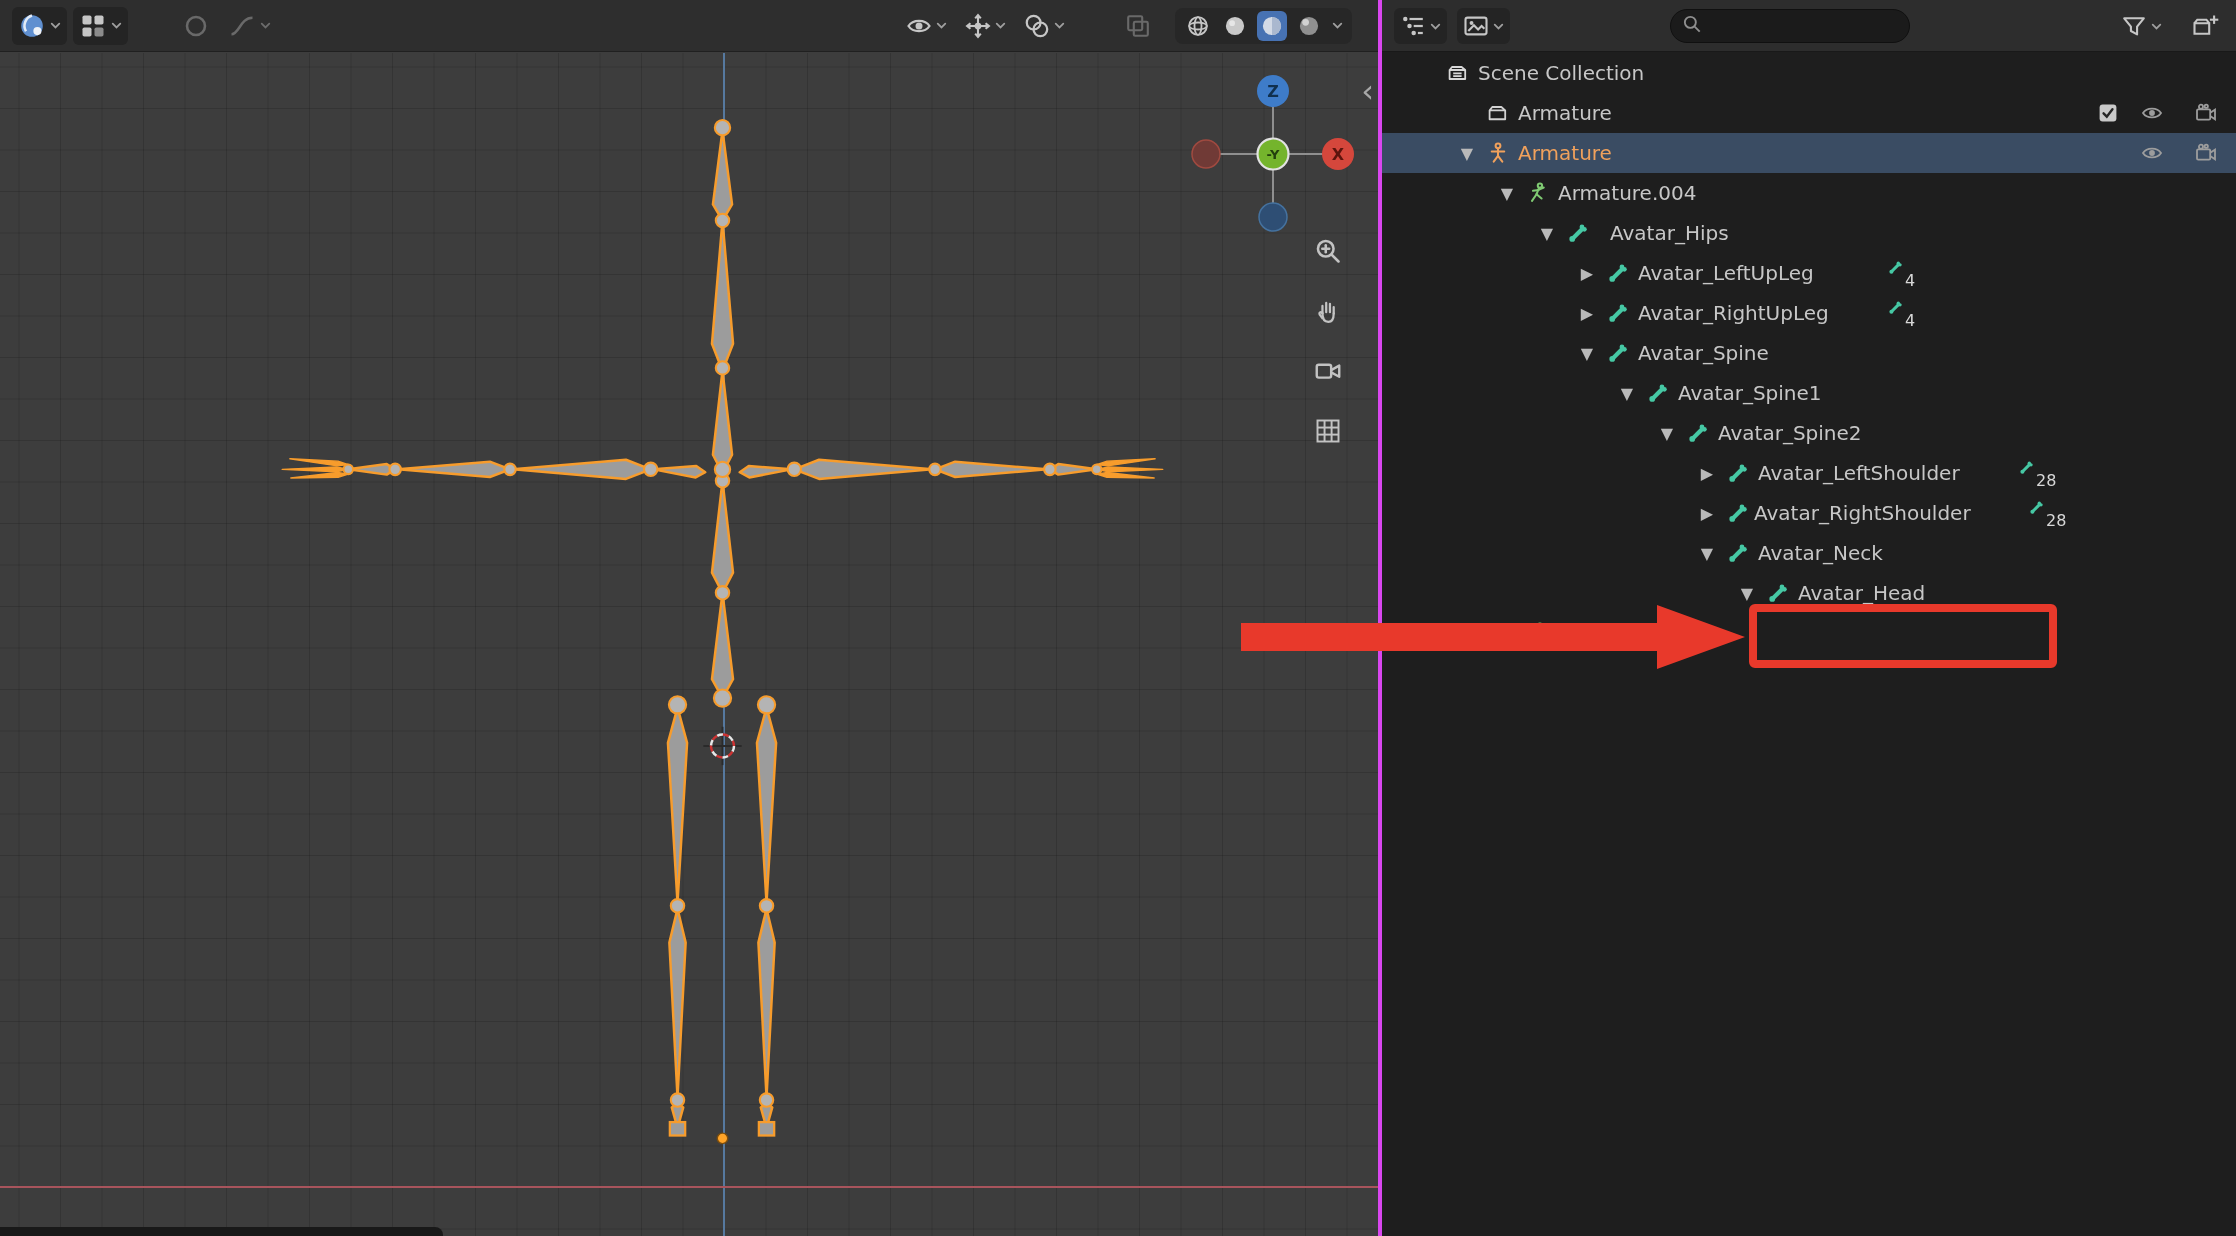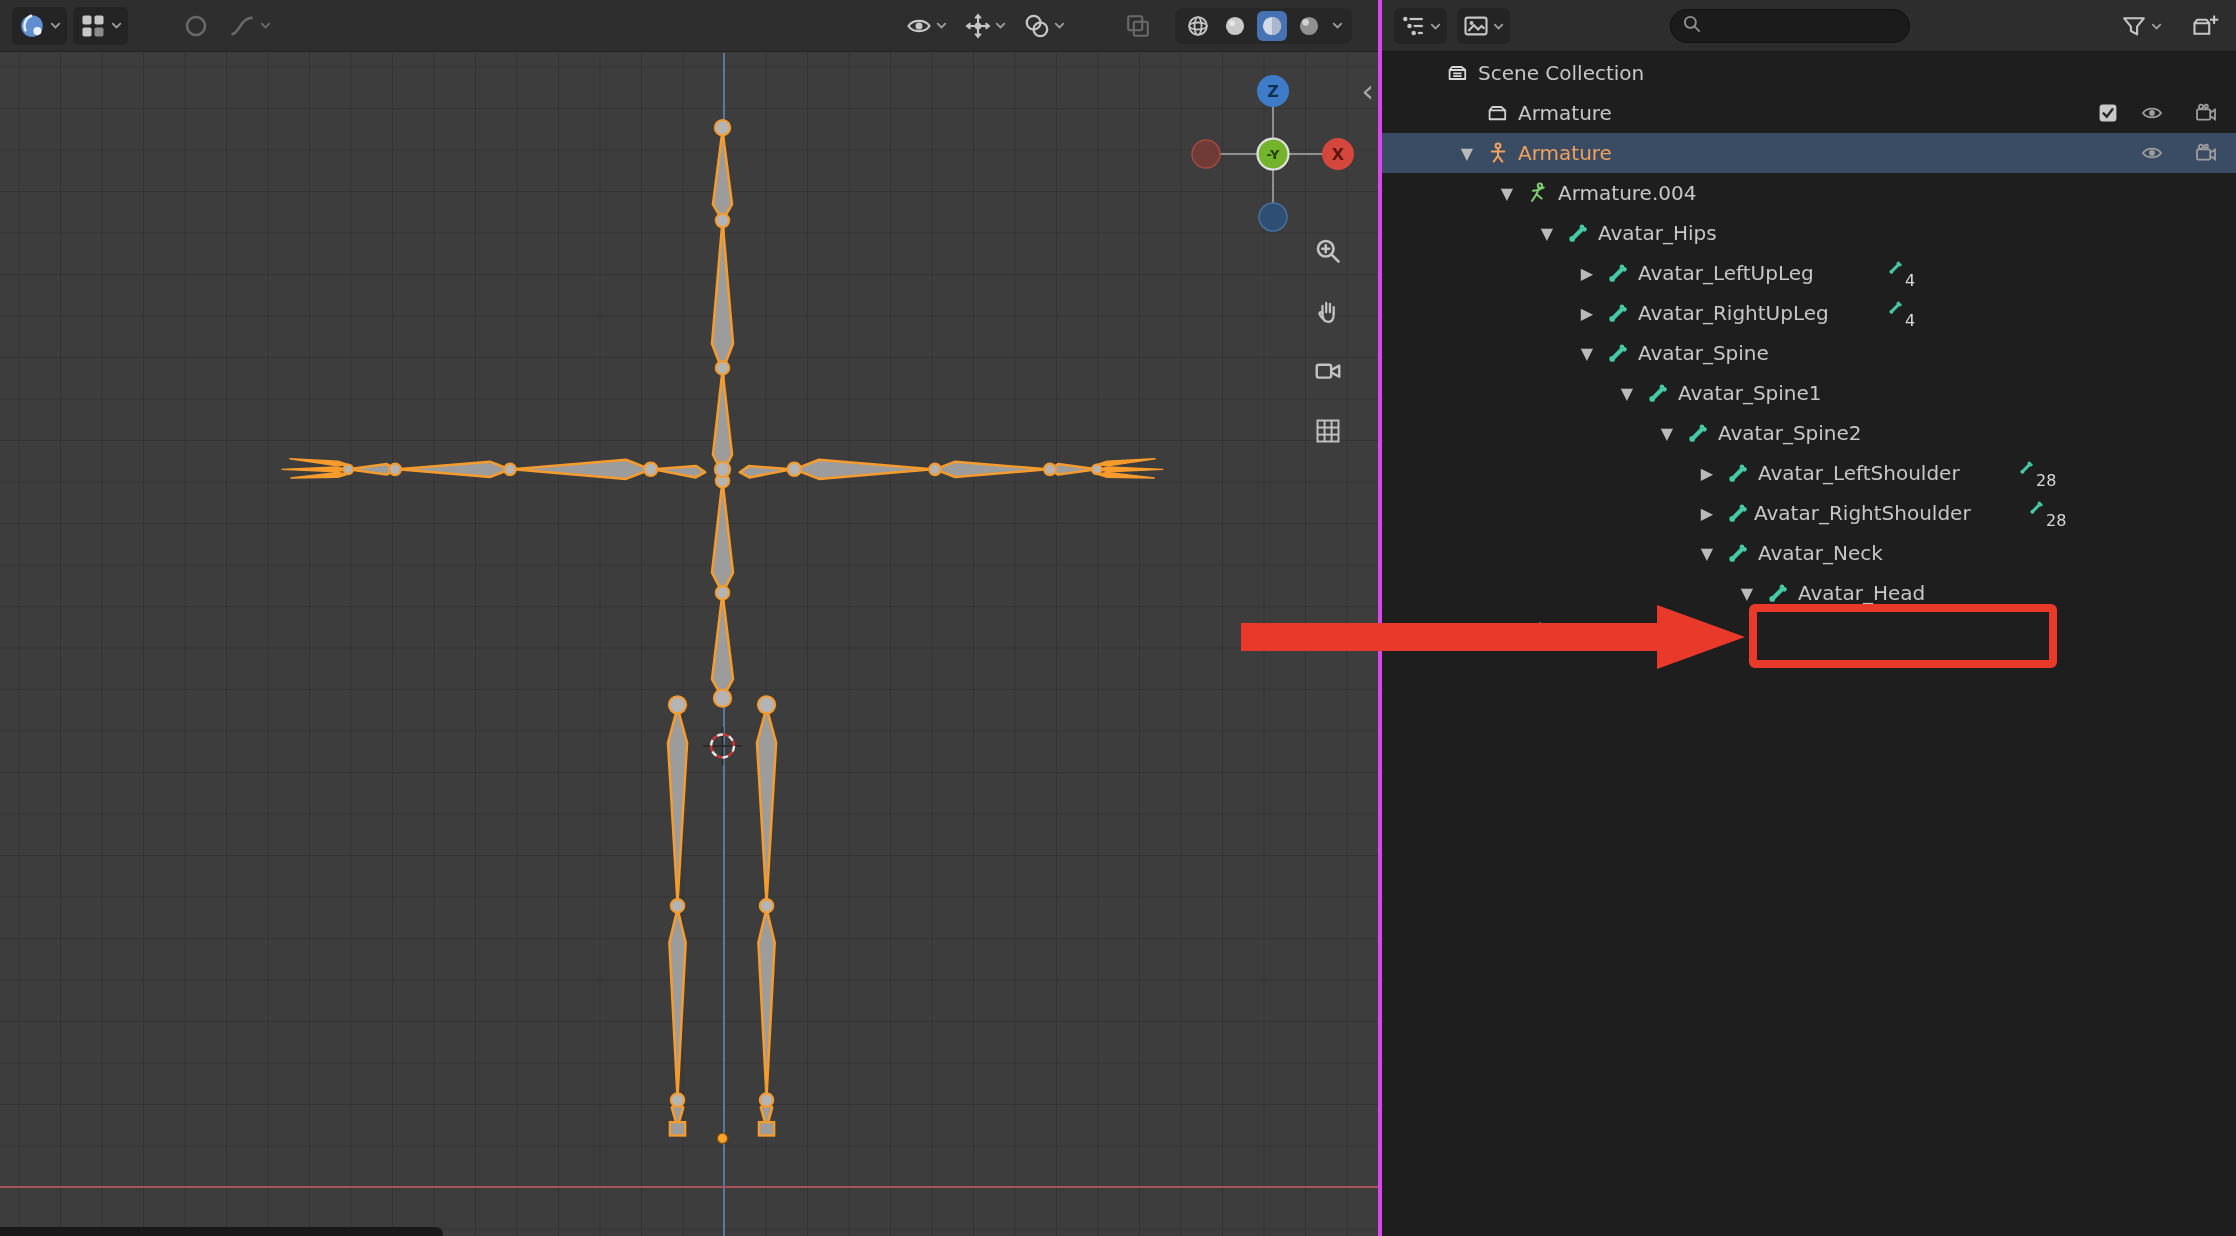--- a/index.html
+++ b/index.html
@@ -505,21 +505,21 @@
           <span class="rowicon" style="left:184px">
             <svg width="24" height="24" viewBox="0 0 20 20" fill="none">
               <g fill="#46c8a4">
                 <path d="M4.2,13.6 L12.2,5.4 L14.8,8 L6.6,16 Z"></path>
                 <circle cx="5.2" cy="14.9" r="2.4"></circle>
                 <circle cx="13.3" cy="4.9" r="2"></circle>
                 <circle cx="15.3" cy="6.9" r="2"></circle>
               </g>
             </svg>
           </span>
-          <span class="label" style="left:216px">Avatar_Hips</span>
+          <span class="label" style="left:228px">Avatar_Hips</span>
         </div>
         <div class="row">
           <span class="expander" style="left:194px">▶</span>
           <span class="rowicon" style="left:224px">
             <svg width="24" height="24" viewBox="0 0 20 20" fill="none">
               <g fill="#46c8a4">
                 <path d="M4.2,13.6 L12.2,5.4 L14.8,8 L6.6,16 Z"></path>
                 <circle cx="5.2" cy="14.9" r="2.4"></circle>
                 <circle cx="13.3" cy="4.9" r="2"></circle>
                 <circle cx="15.3" cy="6.9" r="2"></circle>

